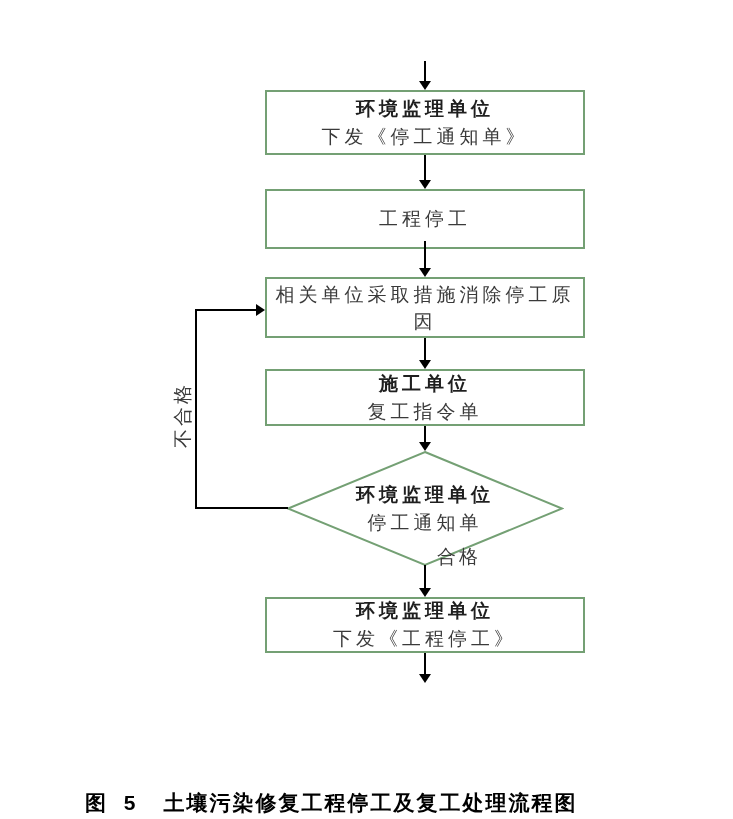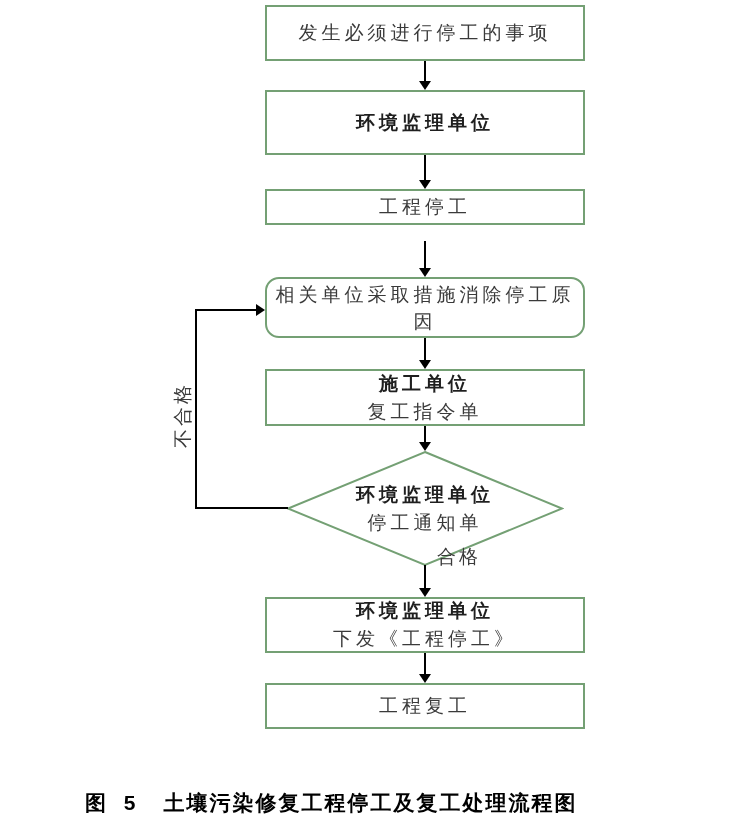--- a/index.html
+++ b/index.html
@@ -75,39 +75,37 @@
     font-weight: bold; color: #000; font-size: 21px; letter-spacing: 2px;
     white-space: nowrap;
   }
   .caption .prefix { margin-right: 22px; letter-spacing: 6px; }
 </style>
 </head>
 <body>
 
 <div class="canvas">
 
-  <div class="node" style="top:5px; height:56px;">
-    <div>发生必须进行停工的事项</div>
-  </div>
 
   <div class="varrow" style="top:61px; height:29px;"></div>
 
   <div class="node" style="top:90px; height:65px;">
     <div class="bold-line">环境监理单位</div>
+    <div>下发《停工通知单》</div>
   </div>
 
   <div class="varrow" style="top:155px; height:34px;"></div>
 
-  <div class="node" style="top:189px; height:36px;">
+  <div class="node" style="top:189px; height:60px;">
     <div>工程停工</div>
   </div>
 
   <div class="varrow" style="top:241px; height:36px;"></div>
 
-  <div class="node" style="top:277px; height:61px; line-height:27px;border-radius:14px;">
+  <div class="node" style="top:277px; height:61px; line-height:27px;">
     <div>相关单位采取措施消除停工原</div>
     <div>因</div>
   </div>
 
   <div class="varrow" style="top:338px; height:31px;"></div>
 
   <div class="node" style="top:369px; height:57px;">
     <div class="bold-line">施工单位</div>
     <div>复工指令单</div>
   </div>
@@ -127,23 +125,20 @@
   <div class="varrow" style="top:565px; height:32px;"></div>
   <div class="edge-label edge-label-pass">合格</div>
 
   <div class="node" style="top:597px; height:56px;">
     <div class="bold-line">环境监理单位</div>
     <div>下发《工程停工》</div>
   </div>
 
   <div class="varrow" style="top:653px; height:30px;"></div>
 
-  <div class="node" style="top:683px; height:46px;">
-    <div>工程复工</div>
-  </div>
 
   <div class="hline" style="left:195px; top:507px; width:93px;"></div>
   <div class="vline" style="left:195px; top:309px; height:200px;"></div>
   <div class="hline" style="left:195px; top:309px; width:61px;"></div>
   <div class="harrow-head" style="left:256px; top:304px;"></div>
   <div class="edge-label edge-label-fail">不合格</div>
 
   <div class="caption">
     <span class="prefix">图 5</span><span>土壤污染修复工程停工及复工处理流程图</span>
   </div>

